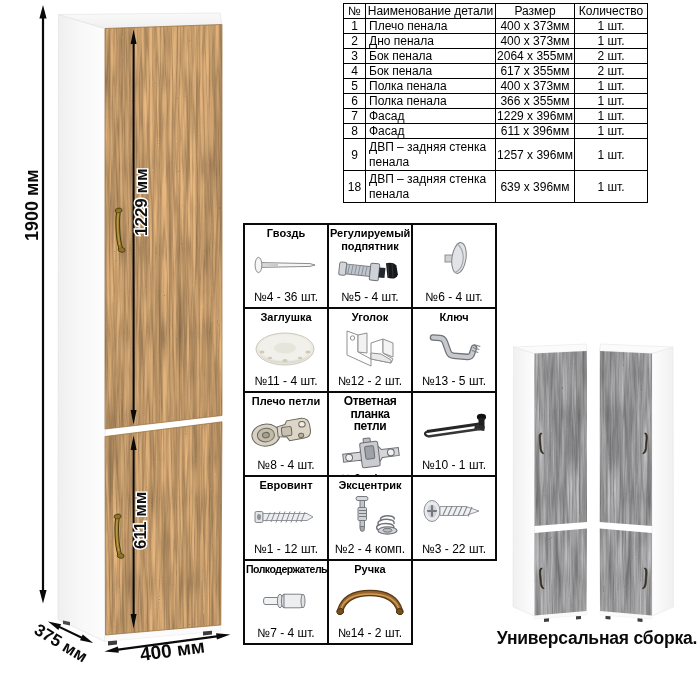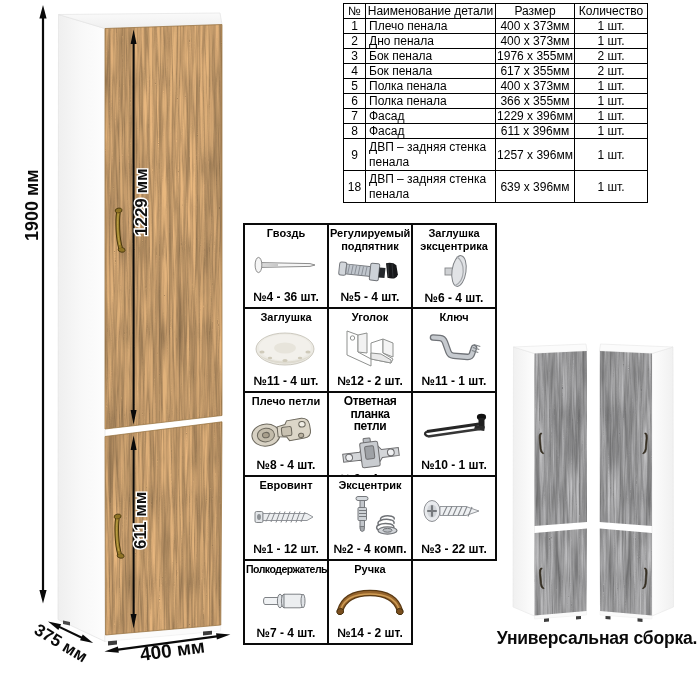--- a/index.html
+++ b/index.html
@@ -4,21 +4,21 @@
 <style>
   html,body{margin:0;padding:0;background:#fff;font-family:"Liberation Sans",sans-serif;}
   #page{position:relative;width:700px;height:683px;overflow:hidden;background:#fff;}
   #parts{position:absolute;left:343px;top:3px;width:304px;border-collapse:collapse;font-size:12px;color:#000;table-layout:fixed;}
   #parts td,#parts th{border:1px solid #000;padding:0 3px;line-height:14px;font-weight:normal;overflow:hidden;white-space:nowrap;}
   #parts td.w{white-space:normal;line-height:15px;padding:0 3px;}
   #parts .c{text-align:center;padding:0 1px;}
   #hw .cell{position:absolute;box-sizing:border-box;width:86px;height:86px;border:2px solid #0a0a0a;background:#fff;
     display:flex;flex-direction:column;align-items:flex-start;justify-content:space-between;padding:2px 1px 3px;}
   #hw .t{font-weight:bold;font-size:11px;line-height:12.5px;text-align:center;width:100%;}
-  #hw .n{font-weight:bold;font-size:12px;line-height:13px;text-align:center;width:100%;}
+  #hw .n{font-weight:normal;font-size:12px;line-height:13px;text-align:center;width:100%;}
   #hw .ic{flex:1;display:flex;align-items:center;justify-content:center;width:100%;}
   #uni{position:absolute;left:490px;top:628px;width:214px;text-align:center;font-weight:bold;font-size:17.5px;letter-spacing:-0.2px;white-space:nowrap;color:#0a0a0a;}
 </style>
 </head>
 <body>
 <div id="page">
 
   <svg id="cab" width="250" height="683" viewBox="0 0 250 683" style="position:absolute;left:0;top:0">
     <defs>
       <linearGradient id="sideg" x1="0" y1="0" x2="1" y2="0">
@@ -155,21 +155,21 @@
         </tr>
     <tr style="height:14px">
           <td class="c">2</td>
           <td>Дно пенала</td>
           <td class="c">400 х 373мм</td>
           <td class="c">1 шт.</td>
         </tr>
     <tr style="height:14px">
           <td class="c">3</td>
           <td>Бок пенала</td>
-          <td class="c">1976 х 355мм</td>
+          <td class="c">2064 х 355мм</td>
           <td class="c">2 шт.</td>
         </tr>
     <tr style="height:14px">
           <td class="c">4</td>
           <td>Бок пенала</td>
           <td class="c">617 х 355мм</td>
           <td class="c">2 шт.</td>
         </tr>
     <tr style="height:14px">
           <td class="c">5</td>
@@ -245,21 +245,20 @@
           <rect x="44" y="13.5" width="6" height="10" fill="#24272b"></rect>
           <path d="M50,8.5 q7,-2 10.5,1 l2.5,9 q-1,6 -10,4.5 z" fill="#17181a"></path>
           <path d="M52,9 l2,13 M56,8.5 l2.5,13.5" stroke="#33363a" stroke-width="1"></path>
         </g>
       </svg>
         </div>
       <div class="n">№5 - 4 шт.</div>
     </div>
 
     <div class="cell" style="left:411px;top:223px">
-      <div class="t">Заглушка эксцентрика</div>
       <div class="ic">
           <svg width="70" height="40" viewBox="0 0 70 40">
         <rect x="26" y="16" width="9" height="7" fill="#cfd1d4" stroke="#85878b" stroke-width="0.9"></rect>
         <ellipse cx="40" cy="19" rx="7" ry="15.5" fill="#e1e3e6" stroke="#7e8185" transform="rotate(8 40 19)"></ellipse>
         <path d="M37.8,4.5 q7,5.5 6.4,15.5 q-0.6,10 -8,13.5" fill="none" stroke="#a6a9ad" stroke-width="1.2"></path>
       </svg>
         </div>
       <div class="n">№6 - 4 шт.</div>
     </div>
 
@@ -306,21 +305,21 @@
           <svg width="70" height="40" viewBox="0 0 70 40">
         <path d="M14,8.5 l7,0.5 q3.6,0.4 4.9,4 l3.6,10 q1.2,3.4 4.8,3.7 l14,1.2 q3.6,0.3 4.7,-3.1 l2,-6" fill="none" stroke="#6f7277" stroke-width="6.6" stroke-linecap="round" stroke-linejoin="round"></path>
         <path d="M14,8.5 l7,0.5 q3.6,0.4 4.9,4 l3.6,10 q1.2,3.4 4.8,3.7 l14,1.2 q3.6,0.3 4.7,-3.1 l2,-6" fill="none" stroke="#c6cacf" stroke-width="4" stroke-linecap="round" stroke-linejoin="round"></path>
         <g stroke="#7c8084" stroke-width="1.1">
           <line x1="52.8" y1="21.5" x2="59.3" y2="23.5"></line>
           <line x1="53.8" y1="18.5" x2="60.3" y2="20.5"></line>
           <line x1="54.8" y1="15.5" x2="61.3" y2="17.5"></line>
         </g>
       </svg>
         </div>
-      <div class="n">№11 - 1 шт.</div>
+      <div class="n">№13 - 5 шт.</div>
     </div>
 
     <div class="cell" style="left:243px;top:391px">
       <div class="t">Плечо петли</div>
       <div class="ic">
           <svg width="74" height="44" viewBox="0 0 74 44">
         <g stroke="#6b675c" transform="rotate(-6 37 24)">
           <ellipse cx="17" cy="22" rx="14" ry="11" fill="#d8d2c4"></ellipse>
           <ellipse cx="17" cy="22" rx="8.6" ry="6.8" fill="#c2bbaa"></ellipse>
           <ellipse cx="17" cy="22" rx="3.4" ry="2.7" fill="#a89f8c"></ellipse>

